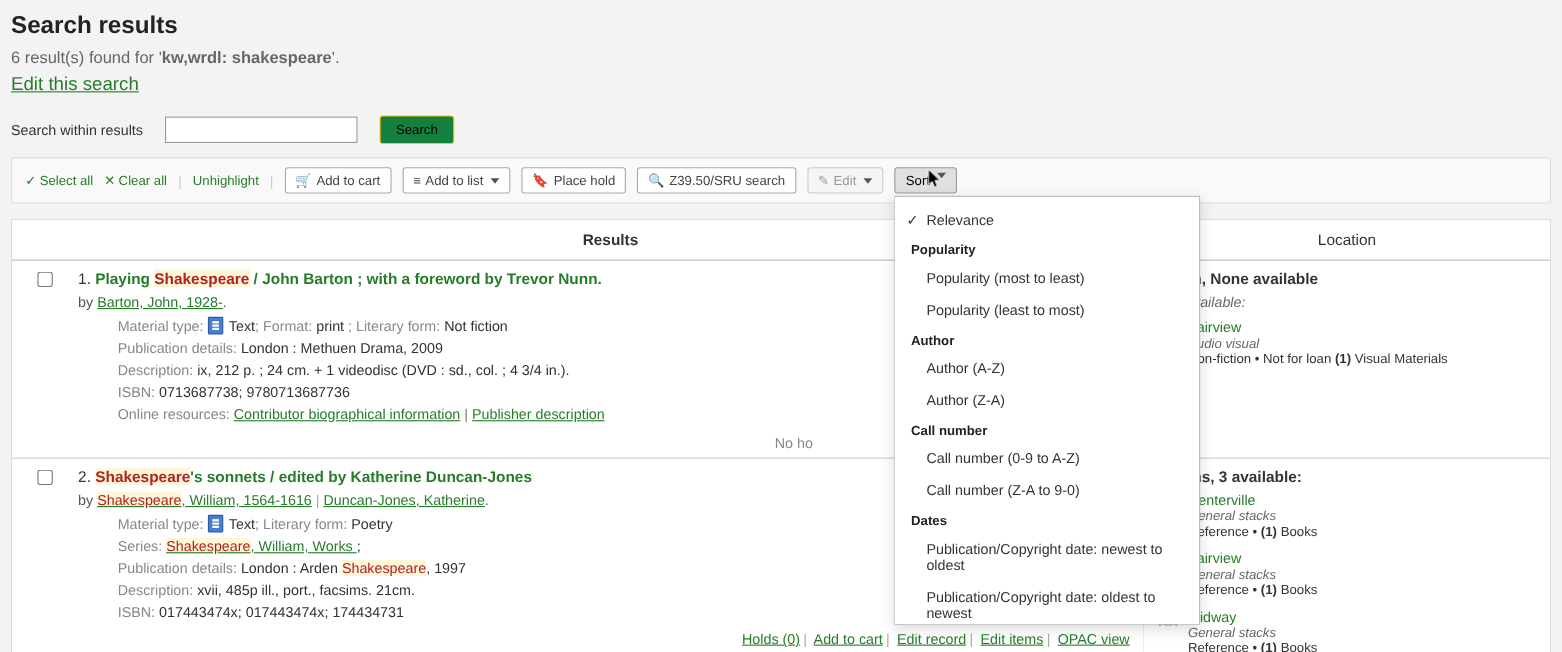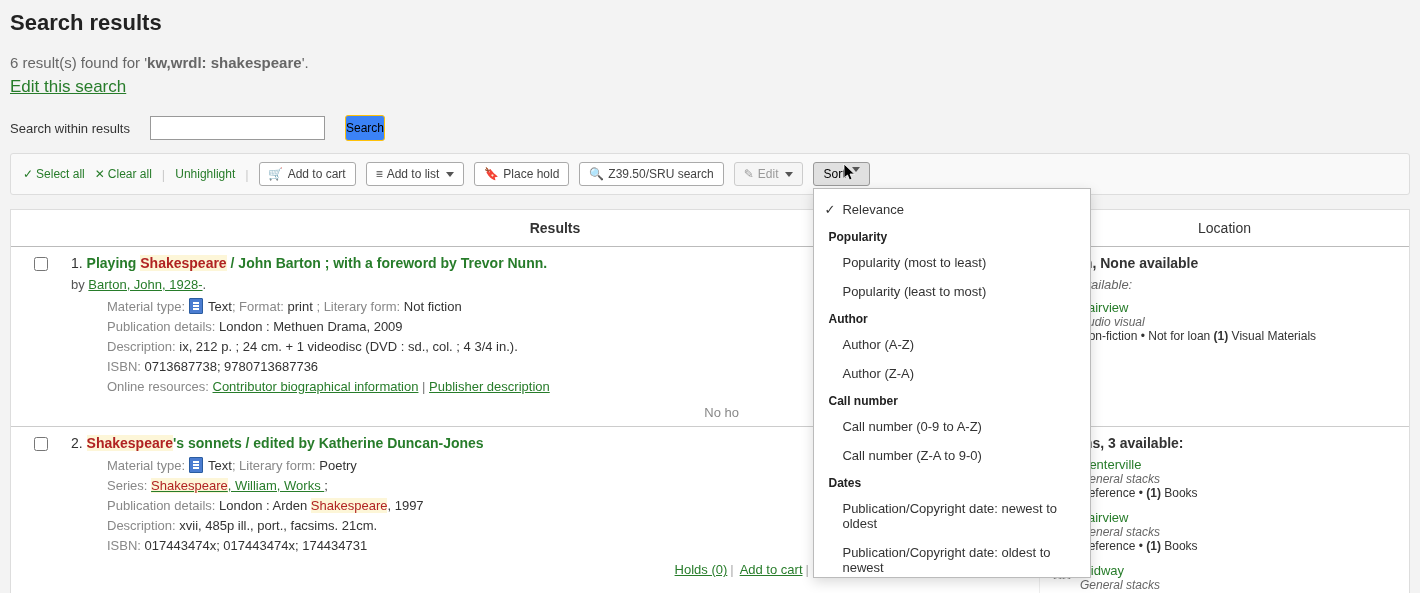--- a/index.html
+++ b/index.html
@@ -1,24 +1,24 @@
 <!DOCTYPE html>
 <html><head>
   <meta charset="utf-8">
   <style>
     * { box-sizing: border-box; margin: 0; padding: 0; }
     body { font-family: Arial, Helvetica, sans-serif; font-size: 13px; color: #333; background: #f3f3f3; }
     .page { padding: 10px 10px 0 10px; }
-    h1 { font-size: 22px; font-weight: bold; margin-bottom: 18px; color: #222; }
+    h1 { font-size: 22px; font-weight: bold; margin-bottom: 8px; color: #222; }
     .subheading { font-size: 15px; color: #666; margin-bottom: 6px; }
     .edit-link { color: #277c2a; font-size: 17px; margin-bottom: 10px; display: inline-block; }
     .search-within { display: flex; align-items: center; gap: 20px; margin-top: 8px; margin-bottom: 12px; }
     .search-within label { font-size: 13px; color: #333; }
     .search-within input { width: 175px; height: 24px; border: 1px solid #999; padding: 2px 4px; }
-    .btn-yellow { background: #3b82f6; border: 1px solid #ffc107; border-radius: 3px; padding: 5px 0; font-size: 12px; cursor: pointer; }
+    .btn-yellow { background: #15803d; border: 1px solid #ffc107; border-radius: 3px; padding: 5px 14px; font-size: 12px; cursor: pointer; }
     .toolbar { display: flex; align-items: center; gap: 10px; padding: 8px 12px; border: 1px solid #ddd; background: #f9f9f9; border-radius: 3px; margin-bottom: 14px; }
     .toolbar-link { color: #277c2a; font-size: 12px; display: inline-flex; align-items: center; gap: 3px; cursor: pointer; }
     .toolbar-sep { color: #ccc; }
     .btn-outline { background: #fff; border: 1px solid #aaa; border-radius: 3px; padding: 4px 9px; font-size: 12px; display: inline-flex; align-items: center; gap: 4px; cursor: pointer; color: #444; }
     .btn-outline.disabled { color: #999; border-color: #ccc; background: #f5f5f5; }
     .btn-sort { background: #e0e0e0; border: 1px solid #999; border-radius: 3px; padding: 4px 9px; font-size: 12px; display: inline-flex; align-items: flex-start; gap: 4px; cursor: pointer; }
     .sort-wrapper { position: relative; display: inline-block; }
     .dropdown { position: absolute; top: 26px; left: 0; width: 278px; max-height: 390px; overflow-y: auto; background: #fff; border: 1px solid #bbb; box-shadow: 0 4px 12px rgba(0,0,0,0.15); z-index: 100; padding: 6px 0; }
     .dropdown .dd-item { padding: 7px 14px 7px 28px; font-size: 13px; color: #333; cursor: pointer; position: relative; }
     .dropdown .dd-item.selected::before { content: "✓"; position: absolute; left: 10px; }
@@ -186,20 +186,23 @@
       </div>
     </div>
 
     <div class="result-row">
       <div class="col-check"><input type="checkbox" style=""></div>
       <div class="col-main">
         <div class="title-line">
           <span class="num">2.</span>
           <span class="t-red">Shakespeare</span><span class="t-blue">'s sonnets / edited by Katherine Duncan-Jones</span>
         </div>
+        <div class="byline">
+          <span>by </span><a href="#"><span class="highlight">Shakespeare</span><span>, William, 1564-1616</span></a><span style="color:#aaa"> | </span><a href="#">Duncan-Jones, Katherine</a>.
+        </div>
         <div class="meta">
           <span class="label">Material type: </span><span class="mat-icon"></span><span class="val"> Text</span><span class="label">; Literary form: </span><span class="val">Poetry</span>
         </div>
         <div class="meta">
           <span class="label">Series: </span><a href="#"><span class="highlight">Shakespeare</span><span>, William, Works </span></a><span class="val">;</span>
         </div>
         <div class="meta"><span class="label">Publication details: </span><span class="val"><span>London : Arden </span><span class="highlight">Shakespeare</span><span>, 1997</span></span></div>
         <div class="meta"><span class="label">Description: </span><span class="val">xvii, 485p ill., port., facsims. 21cm.</span></div>
         <div class="meta"><span class="label">ISBN: </span><span class="val">017443474x; 017443474x; 174434731</span></div>
         <div class="action-links">

